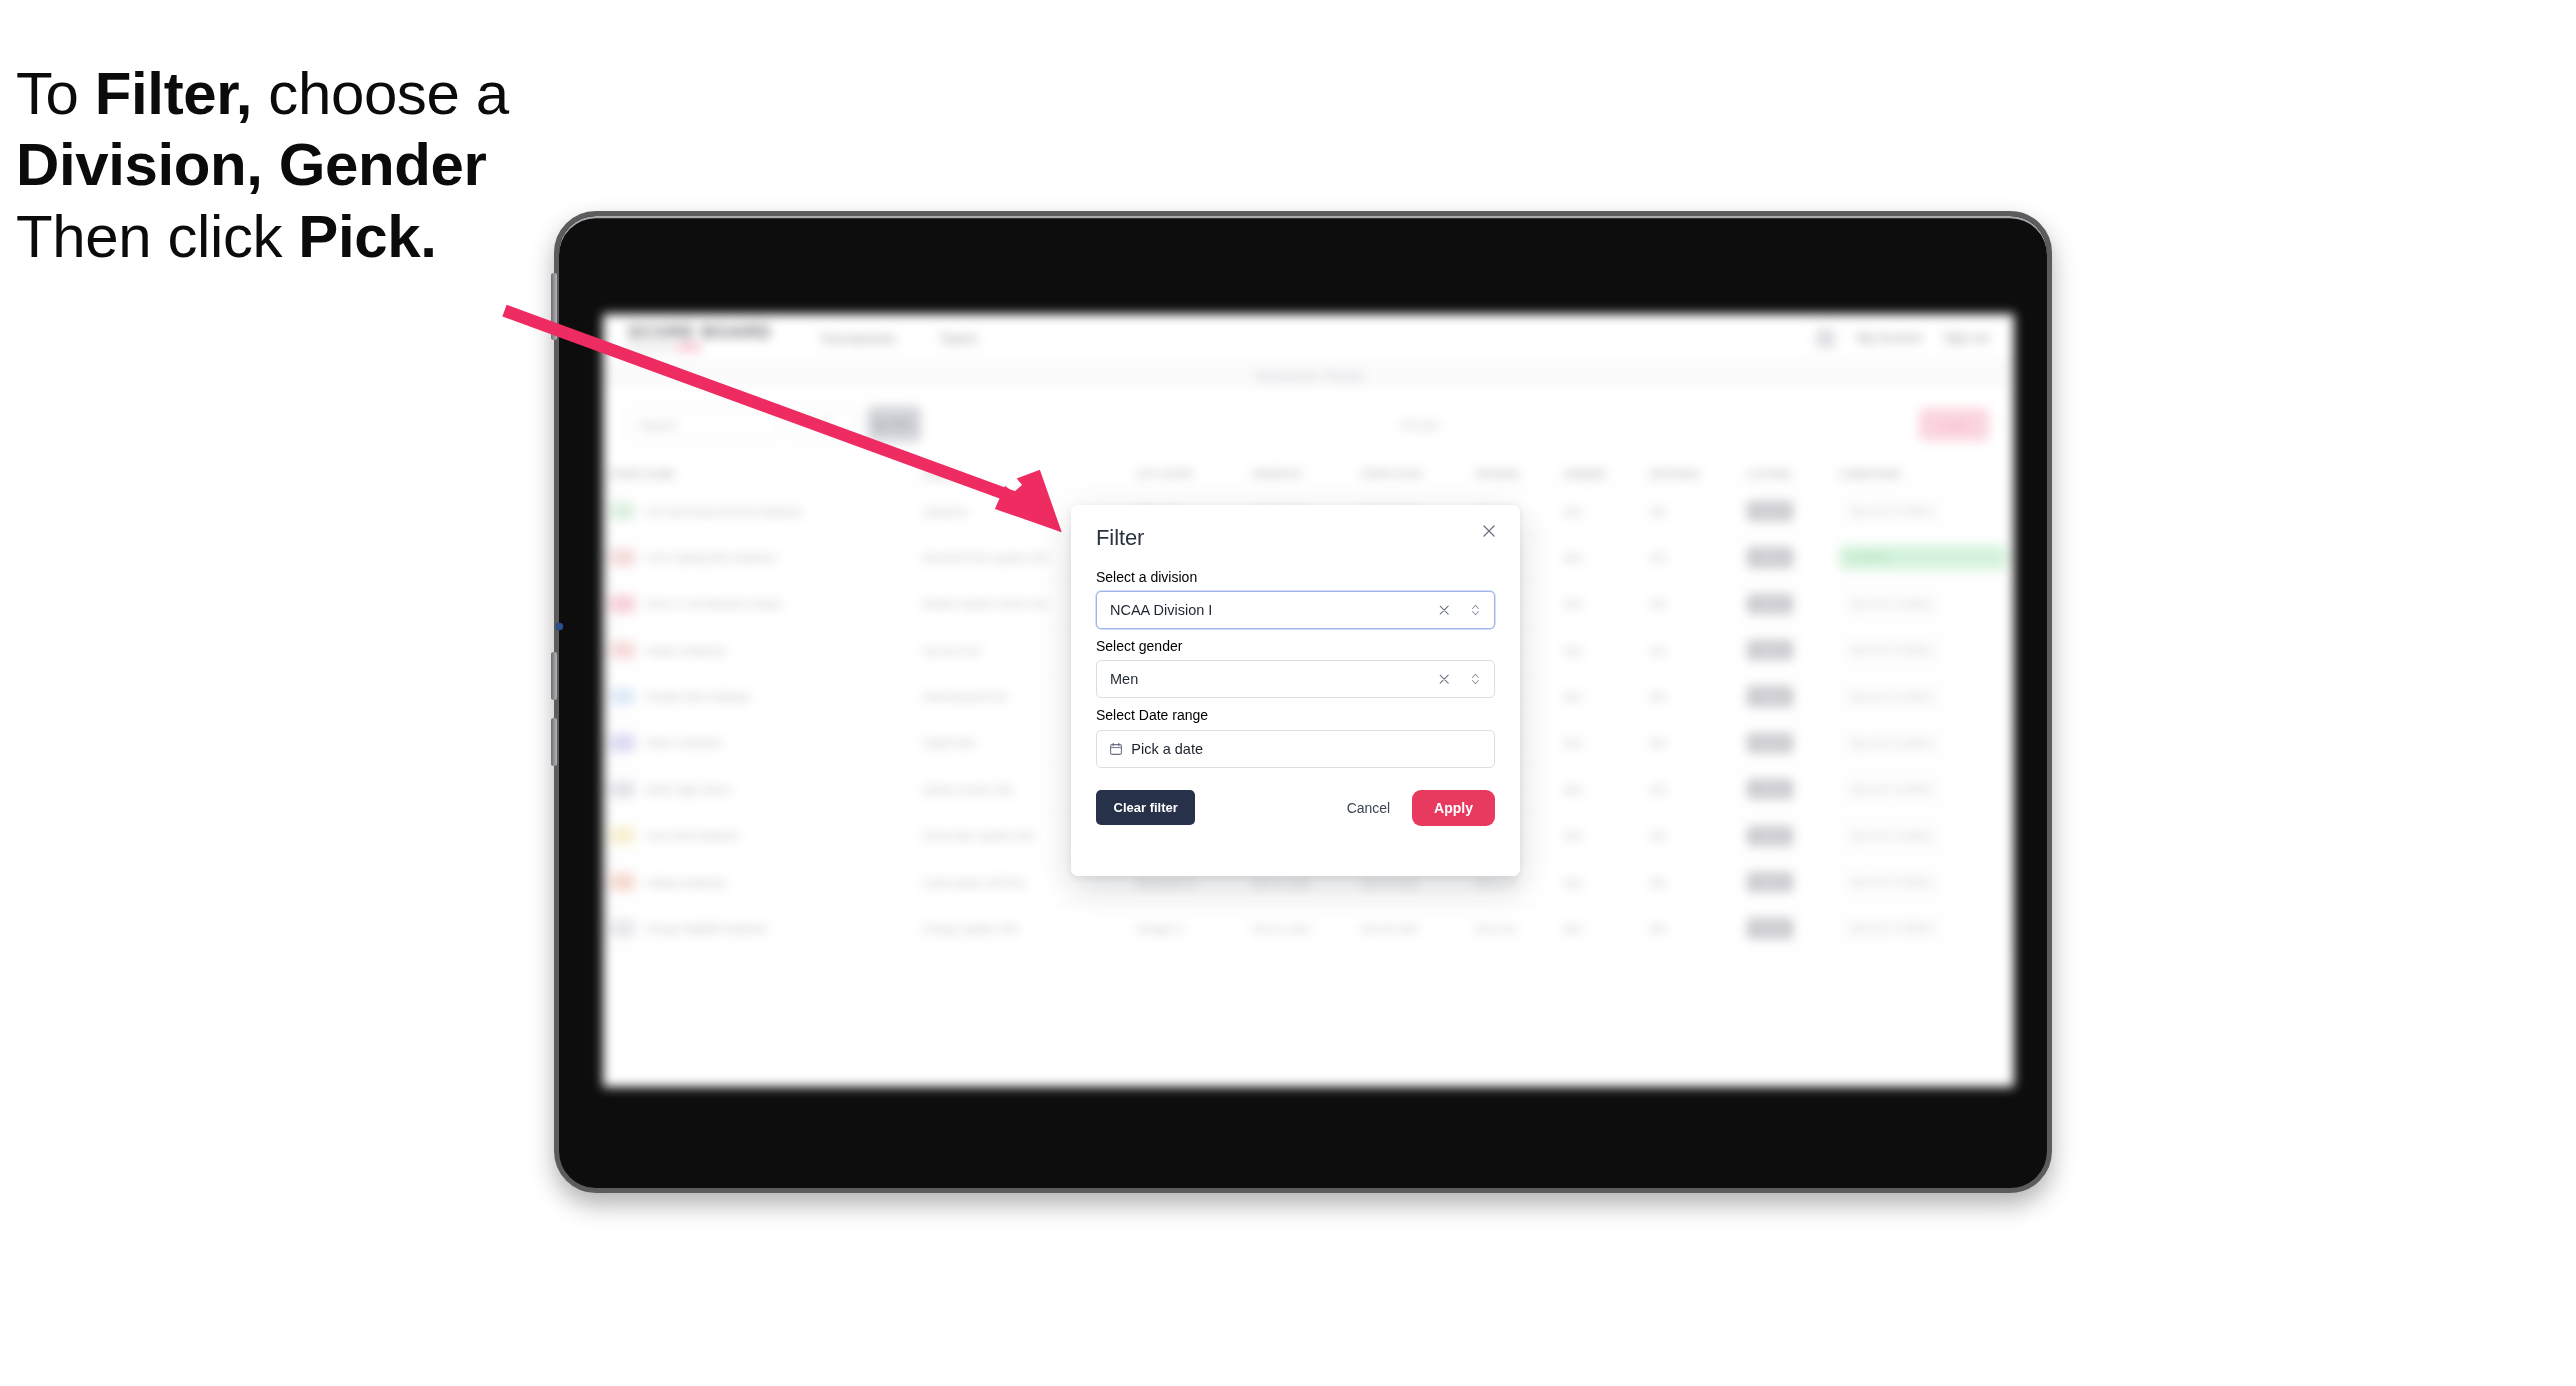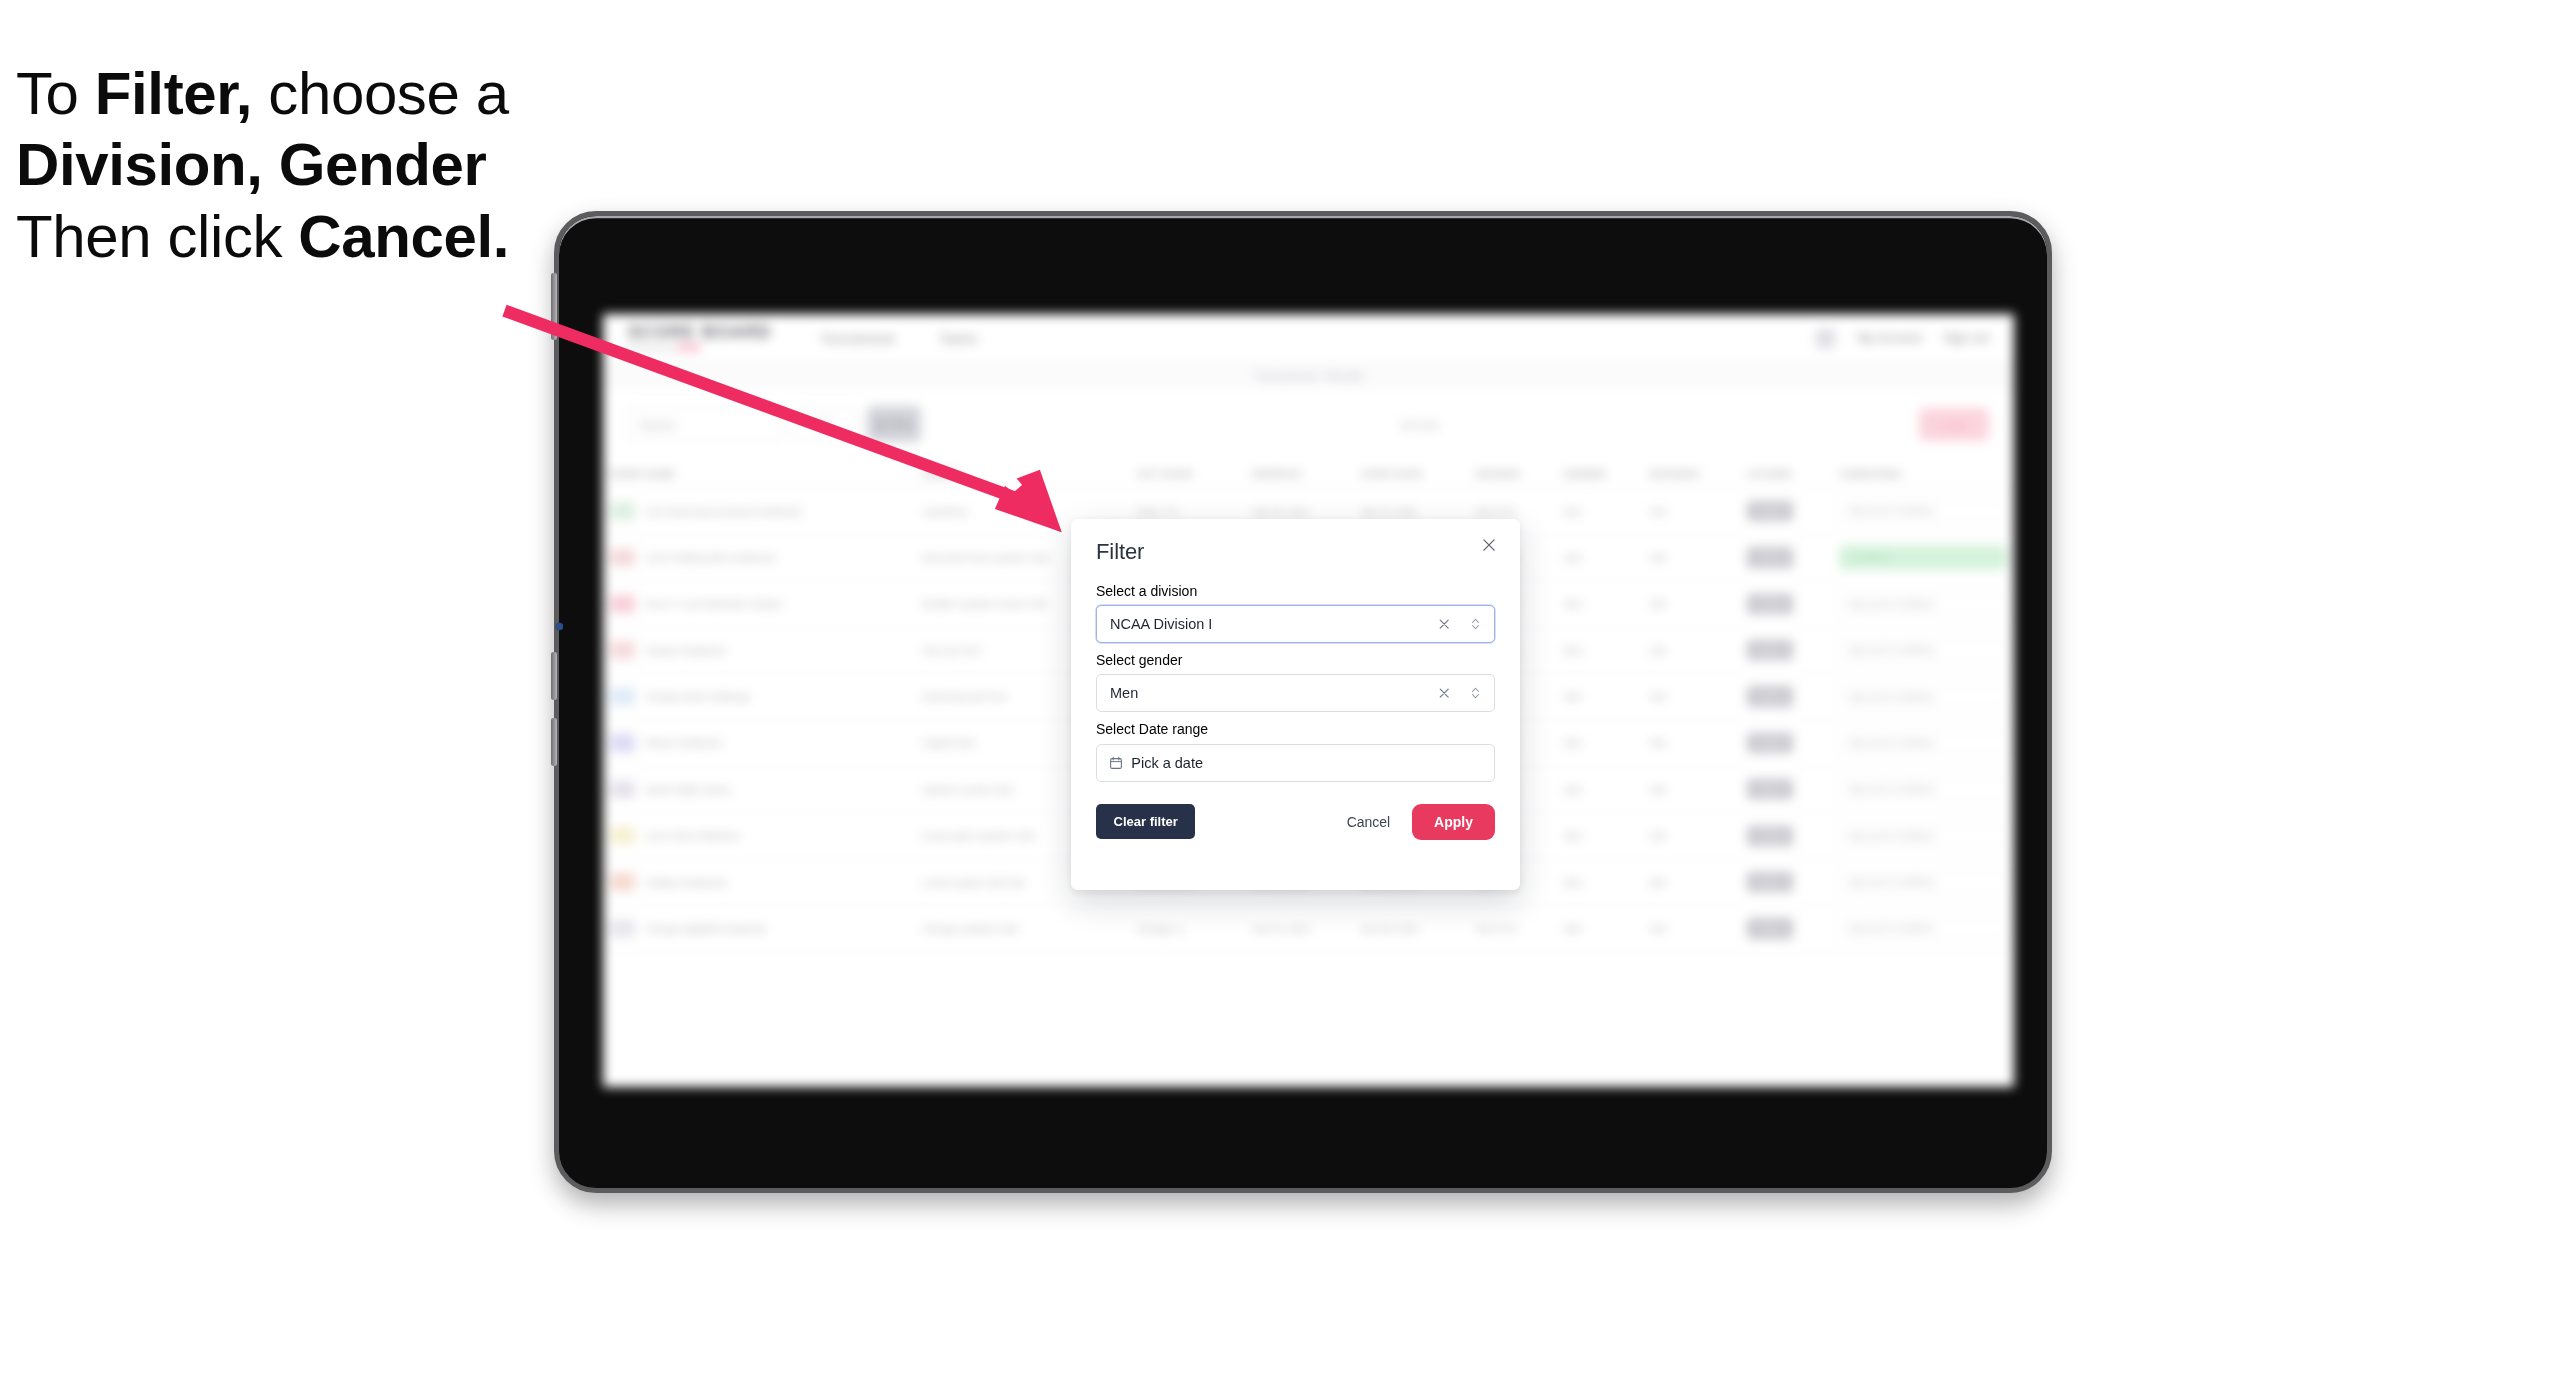--- a/index.html
+++ b/index.html
@@ -95,21 +95,21 @@
   .cond-pill { display:block; border:0.7px solid #eeeef1; border-radius:5.1px; padding:6.5px 8.7px;
                font-size:8.7px; color:#b5b5bd; white-space:nowrap; }
   .cond-pill.green { background:#d5f3dc; border-color:#d5f3dc; color:#9fd4ad; }
 
   
   #arrow { position: absolute; left: 480px; top: 291px; width: 604px; height: 247px;
            pointer-events:none; }
 
   
   #modal {
-    position: absolute; left: 1071px; top: 519px;
+    position: absolute; left: 1071px; top: 505px;
     width: 449px; height: 371px;
     background:#ffffff; border-radius: 6.5px;
     box-shadow: 0 11.6px 33px rgba(17,24,39,.16), 0 2.2px 7.3px rgba(17,24,39,.07);
   }
   .m-head { position:relative; padding: 20.4px 25px 13px 25px; }
   .m-title { font-size:22px; color:#2b3341; font-weight:400; letter-spacing:-0.1px; }
   .m-close { position:absolute; right:19px; top:13px; width:25px; height:25px;
              display:flex; align-items:center; justify-content:center;
              color:#5d6472; cursor:pointer; }
   .m-body { padding: 1.5px 25px 0 25px; }
@@ -145,21 +145,21 @@
   }
 </style>
 </head>
 <body>
 
 <div id="stage">
 
   <div id="caption">
     <div class="line"><span>To </span><span class="b">Filter,</span><span> choose a</span></div>
     <div class="line"><span class="b">Division, Gender</span></div>
-    <div class="line"><span>Then click </span><span class="b">Cancel.</span></div>
+    <div class="line"><span>Then click </span><span class="b">Pick.</span></div>
   </div>
 
   <div id="tablet">
     <div class="side-btn" id="btn-power"></div>
     <div class="side-btn" id="cam-dot"></div>
     <div class="side-btn" id="btn-vol1"></div>
     <div class="side-btn" id="btn-vol2"></div>
 
     <div id="screen">
 

